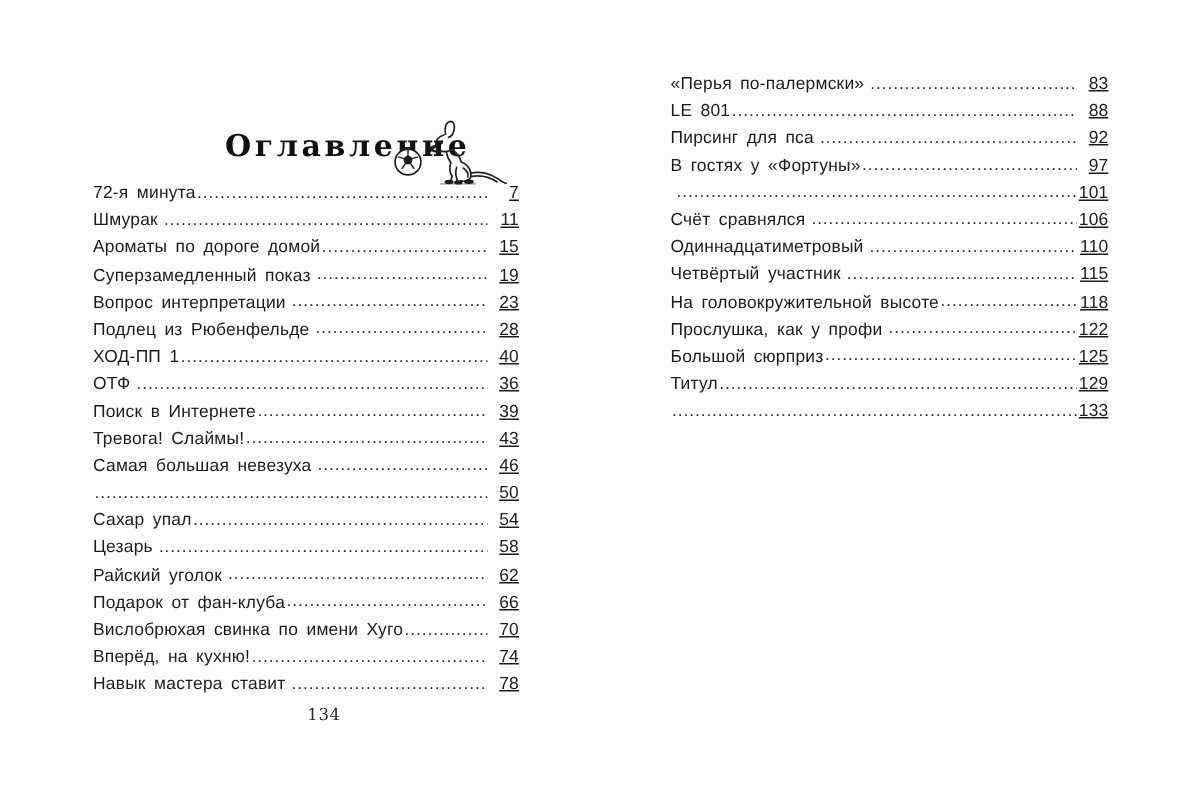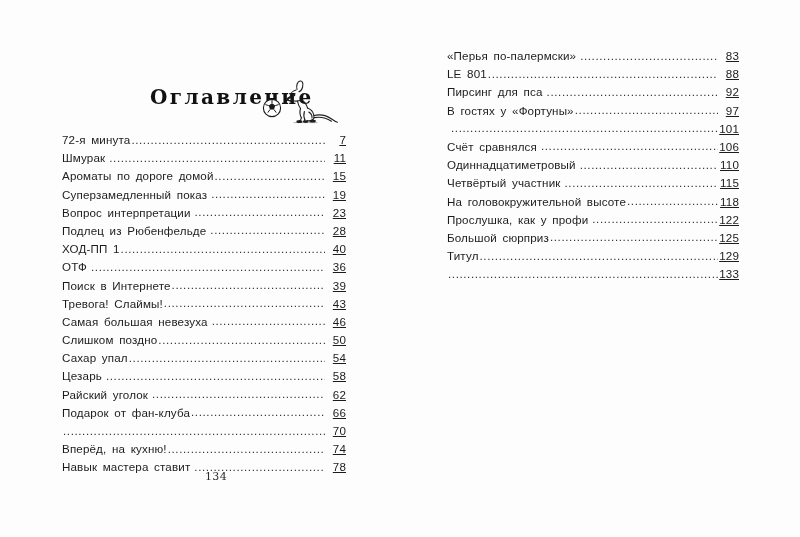--- a/index.html
+++ b/index.html
@@ -52,21 +52,21 @@
     top: 76px;
   }
 
   
   .toc-column {
     position: absolute;
     top: 0;
   }
   #column-left {
     left: 62px;
-    top: 131px;
+    top: 120px;
     width: 284px;
   }
   #column-right {
     left: 447px;
     top: 47px;
     width: 292px;
   }
 
   .toc-entry {
     display: flex;
@@ -230,21 +230,20 @@
         <span class="entry-title">Тревога! Слаймы!</span>
         <span class="entry-dots">..........................................................................................</span>
         <span class="entry-page">43</span>
       </div>
       <div class="toc-entry spaced">
         <span class="entry-title">Самая большая невезуха</span>
         <span class="entry-dots">..........................................................................................</span>
         <span class="entry-page">46</span>
       </div>
       <div class="toc-entry">
-        <span class="entry-title">Слишком поздно</span>
         <span class="entry-dots">..........................................................................................</span>
         <span class="entry-page">50</span>
       </div>
       <div class="toc-entry">
         <span class="entry-title">Сахар упал</span>
         <span class="entry-dots">..........................................................................................</span>
         <span class="entry-page">54</span>
       </div>
       <div class="toc-entry spaced">
         <span class="entry-title">Цезарь</span>
@@ -255,20 +254,21 @@
         <span class="entry-title">Райский уголок</span>
         <span class="entry-dots">..........................................................................................</span>
         <span class="entry-page">62</span>
       </div>
       <div class="toc-entry">
         <span class="entry-title">Подарок от фан-клуба</span>
         <span class="entry-dots">..........................................................................................</span>
         <span class="entry-page">66</span>
       </div>
       <div class="toc-entry">
+        <span class="entry-title">Вислобрюхая свинка по имени Хуго</span>
         <span class="entry-dots">..........................................................................................</span>
         <span class="entry-page">70</span>
       </div>
       <div class="toc-entry">
         <span class="entry-title">Вперёд, на кухню!</span>
         <span class="entry-dots">..........................................................................................</span>
         <span class="entry-page">74</span>
       </div>
       <div class="toc-entry spaced">
         <span class="entry-title">Навык мастера ставит</span>

